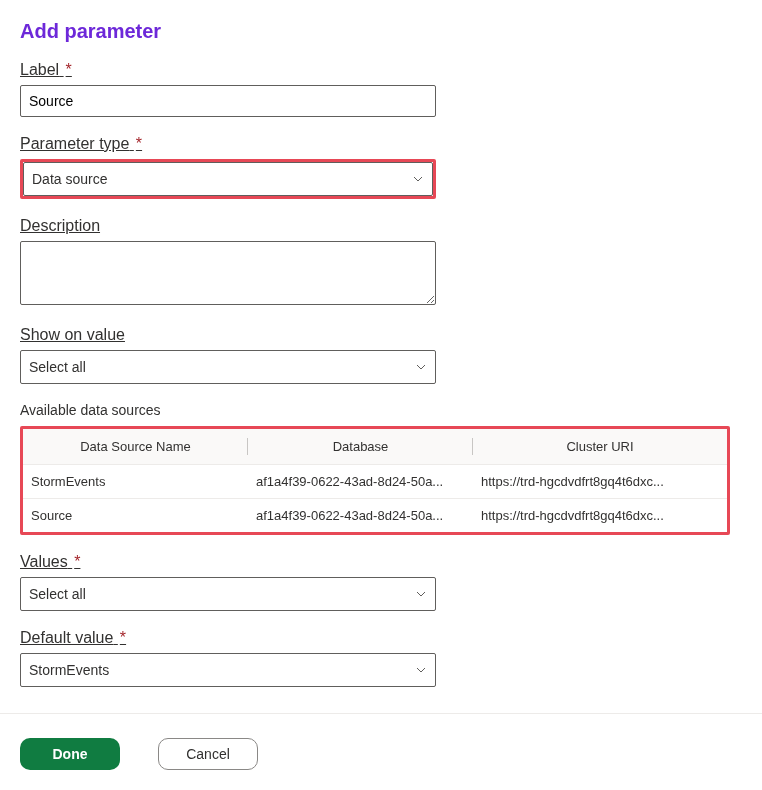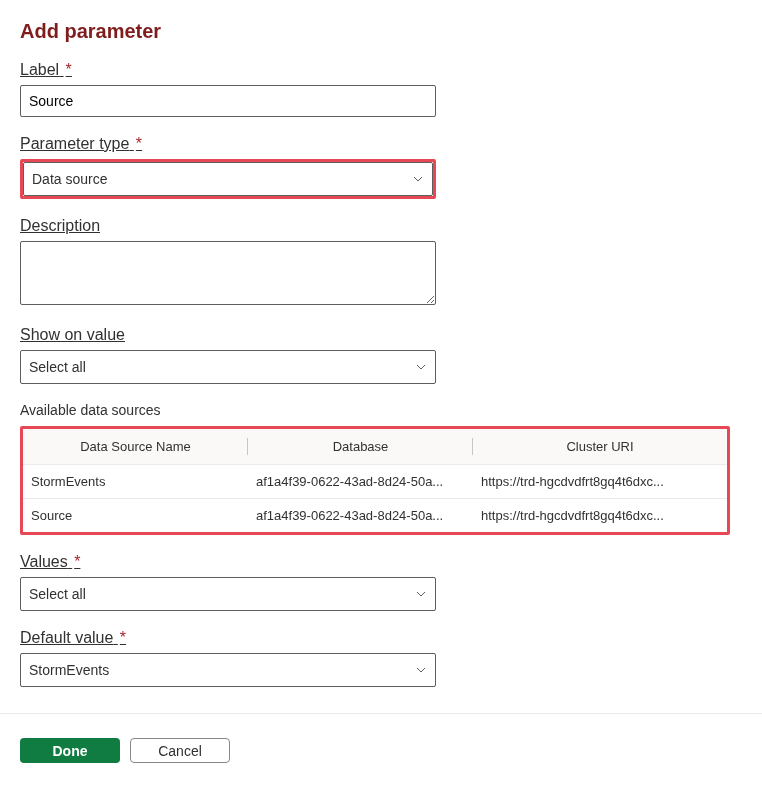--- a/index.html
+++ b/index.html
@@ -9,21 +9,21 @@
       padding: 20px;
       background: #fff;
       color: #323130;
       font-size: 14px;
       width: 762px;
     }
     .page-title {
       font-size: 20px;
       font-weight: 600;
       margin: 0 0 18px 0;
-      color: #7f1d1d;
+      color: #6d28d9;
     }
     .field {
       margin-bottom: 18px;
     }
     .field-label {
       display: block;
       font-size: 16px;
       color: #323130;
       margin-bottom: 6px;
       text-decoration: underline;
@@ -145,37 +145,38 @@
       padding-top: 24px;
       margin-top: 26px;
       display: flex;
       gap: 10px;
       margin-left: -20px;
       margin-right: -20px;
       padding-left: 20px;
     }
     .btn {
       min-width: 100px;
-      height: 25px;
-      border-radius: 4px;
+      height: 32px;
+      border-radius: 10px;
       font-family: inherit;
       font-size: 14px;
       cursor: pointer;
       padding: 0 16px;
     }
     .btn-primary {
       background: #107c41;
       color: #fff;
       border: none;
       font-weight: 600;
     }
     .btn-default {
       background: #fff;
       color: #323130;
       border: 1px solid #8a8886;
+      margin-left: 28px;
     }
   </style>
 </head>
 <body>
 
 <h1 class="page-title">Add parameter</h1>
 
 <div class="field">
   <label class="field-label">
     <span>Label</span>

